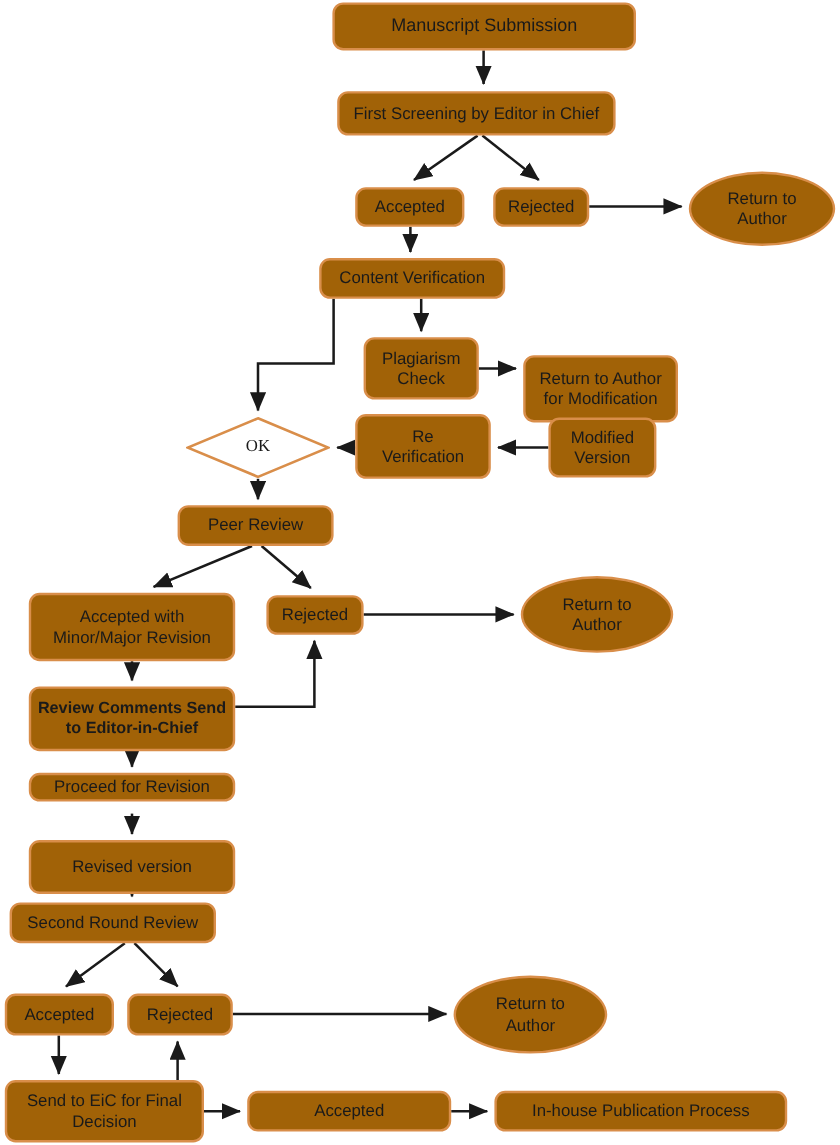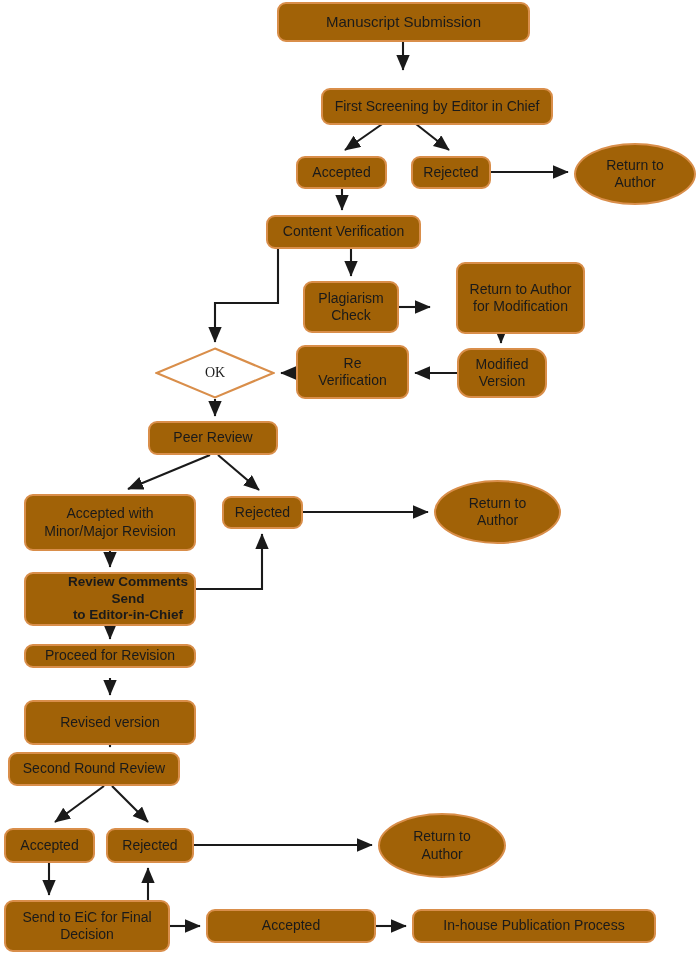--- a/index.html
+++ b/index.html
@@ -49,21 +49,21 @@
     left:0; top:0;
     width:100%; height:100%;
   }
   .diamond .lbl{
     position:relative;
     z-index:2;
   }
   .bold .lbl{ font-weight:bold; }
   .fs15{ font-size:15px; }
   .fs14{ font-size:14px; }
-  .fs13{ font-size:13.5px;padding-left:36px; }
+  .fs13{ font-size:13.5px; }
 </style>
 </head>
 <body>
 
 <div id="canvas">
 
   <svg class="edges" viewBox="0 0 700 954" xmlns="http://www.w3.org/2000/svg">
     <defs>
       <marker id="ah" markerWidth="9" markerHeight="9" refX="7.2" refY="3.2" orient="auto" markerUnits="strokeWidth">
         <path d="M0,0 L7.6,3.2 L0,6.4 z" fill="#1a1a1a"></path>
@@ -121,42 +121,42 @@
       <path d="M278,249 L278,303 L215,303 L215,342"></path>
 
       <path d="M196,589 L262,589 L262,534"></path>
     </g>
   </svg>
 
   <div id="nodes-layer">
       <div class="node box fs15" style="left: 277px; top: 2px; width: 253px; height: 40px;">
         <span class="lbl">Manuscript Submission</span>
       </div>
-      <div class="node box fs14" style="left: 281px; top: 88px; width: 232px; height: 37px; margin-left: 40px;">
+      <div class="node box fs14" style="left: 281px; top: 76px; width: 232px; height: 37px;">
         <span class="lbl">First Screening by Editor in Chief</span>
       </div>
       <div class="node box fs14" style="left: 296px; top: 156px; width: 91px; height: 33px;">
         <span class="lbl">Accepted</span>
       </div>
       <div class="node box fs14" style="left: 411px; top: 156px; width: 80px; height: 33px;">
         <span class="lbl">Rejected</span>
       </div>
       <div class="node ellipse fs14" style="left: 574px; top: 143px; width: 122px; height: 62px;">
         <span class="lbl">Return to<br>Author</span>
       </div>
       <div class="node box fs14" style="left: 266px; top: 215px; width: 155px; height: 34px;">
         <span class="lbl">Content Verification</span>
       </div>
       <div class="node box fs14" style="left: 303px; top: 281px; width: 96px; height: 52px;">
         <span class="lbl">Plagiarism<br>Check</span>
       </div>
-      <div class="node box fs14" style="left: 436px; top: 262px; width: 129px; height: 72px; margin-left: 20px;">
+      <div class="node box fs14" style="left: 436px; top: 296px; width: 129px; height: 56px;">
         <span class="lbl">Return to Author<br>for Modification</span>
       </div>
-      <div class="node box fs14" style="left: 457px; top: 348px; width: 90px; height: 50px; border-radius: 14px;">
+      <div class="node box fs14" style="left: 457px; top: 348px; width: 90px; height: 50px;">
         <span class="lbl">Modified<br>Version</span>
       </div>
       <div class="node box fs14" style="left: 296px; top: 345px; width: 113px; height: 54px;">
         <span class="lbl">Re<br>Verification</span>
       </div>
       <div class="node diamond fs14" style="left: 155px; top: 347px; width: 120px; height: 52px; font-family: Liberation Serif, serif;">
         <svg class="dshape" viewBox="0 0 120 52" preserveAspectRatio="none">
           <path d="M60,1.6 L118.4,26 L60,50.4 L1.6,26 Z" fill="#ffffff" stroke="#d98e4a" stroke-width="2.2" vector-effect="non-scaling-stroke"></path>
         </svg>
         <span class="lbl">OK</span>

